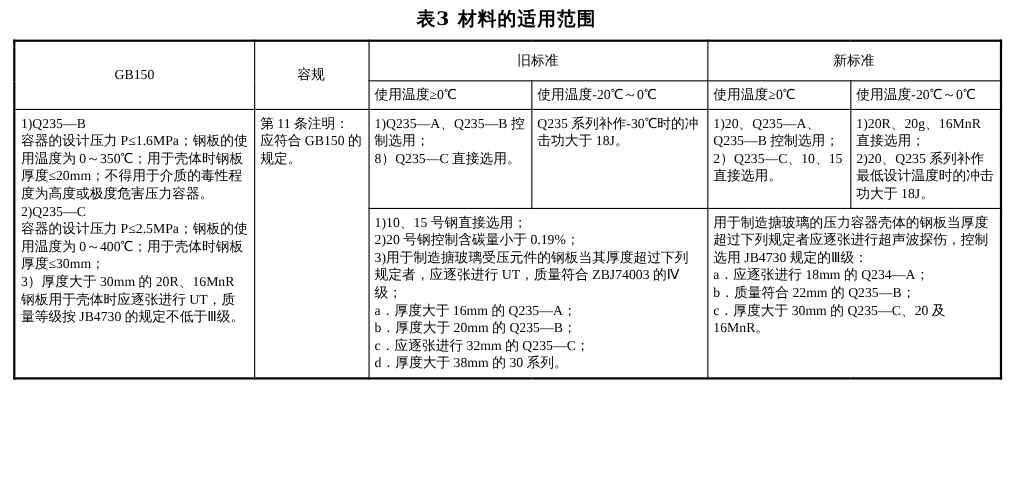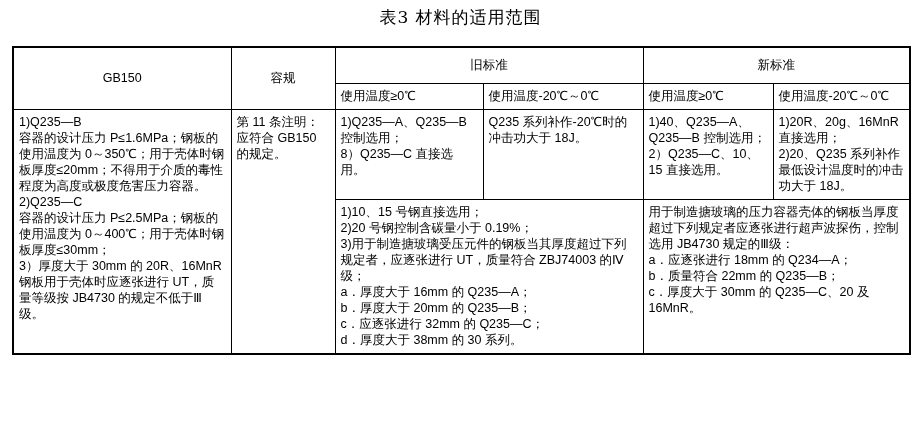--- a/index.html
+++ b/index.html
@@ -17,39 +17,39 @@
   .page {
     position: relative;
     width: 921px;
     height: 436px;
     box-sizing: border-box;
     padding: 0 12px;
   }
   .caption {
     text-align: center;
     font-family: "DejaVu Serif", "Liberation Serif", serif;
-    font-weight: normal;
+    font-weight: bold;
     font-size: 17px;
     letter-spacing: 1px;
     padding-top: 6px;
-    padding-bottom: 17px;
+    padding-bottom: 7px;
   }
   table.matrix {
     border-collapse: collapse;
     width: 897px;
     table-layout: fixed;
     border: 2px solid #000;
   }
   table.matrix td, table.matrix th {
     border: 1px solid #000;
     vertical-align: top;
     padding: 4px 5px 5px 5px;
     font-size: 12.5px;
     line-height: 1.28;
-    font-family: Liberation Sans, sans-serif;
+    font-family: Liberation Serif, serif;
     font-weight: normal;
   }
   .hdr {
     text-align: center;
     font-family: "DejaVu Serif", "Liberation Serif", serif;
     font-size: 16px;
     font-weight: normal;
     vertical-align: middle !important;
     padding: 5px 4px 6px 4px;
     height: 26px;
@@ -111,24 +111,24 @@
           <p>3）厚度大于 30mm 的 20R、16MnR 钢板用于壳体时应逐张进行 UT，质量等级按 JB4730 的规定不低于Ⅲ级。</p>
         </td>
         <td class="cell" rowspan="2">
           <p>第 11 条注明：应符合 GB150 的规定。</p>
         </td>
         <td class="cell">
           <p>1)Q235—A、Q235—B 控制选用；</p>
           <p>8）Q235—C 直接选用。</p>
         </td>
         <td class="cell">
-          <p>Q235 系列补作-20℃时的冲击功大于 18J。</p>
+          <p>Q235 系列补作-30℃时的冲击功大于 18J。</p>
         </td>
         <td class="cell">
-          <p>1)40、Q235—A、 Q235—B 控制选用；</p>
+          <p>1)20、Q235—A、 Q235—B 控制选用；</p>
           <p>2）Q235—C、10、15 直接选用。</p>
         </td>
         <td class="cell">
           <p>1)20R、20g、16MnR 直接选用；</p>
           <p>2)20、Q235 系列补作最低设计温度时的冲击功大于 18J。</p>
         </td>
       </tr>
 
       <tr>
         <td class="cell" colspan="2">

